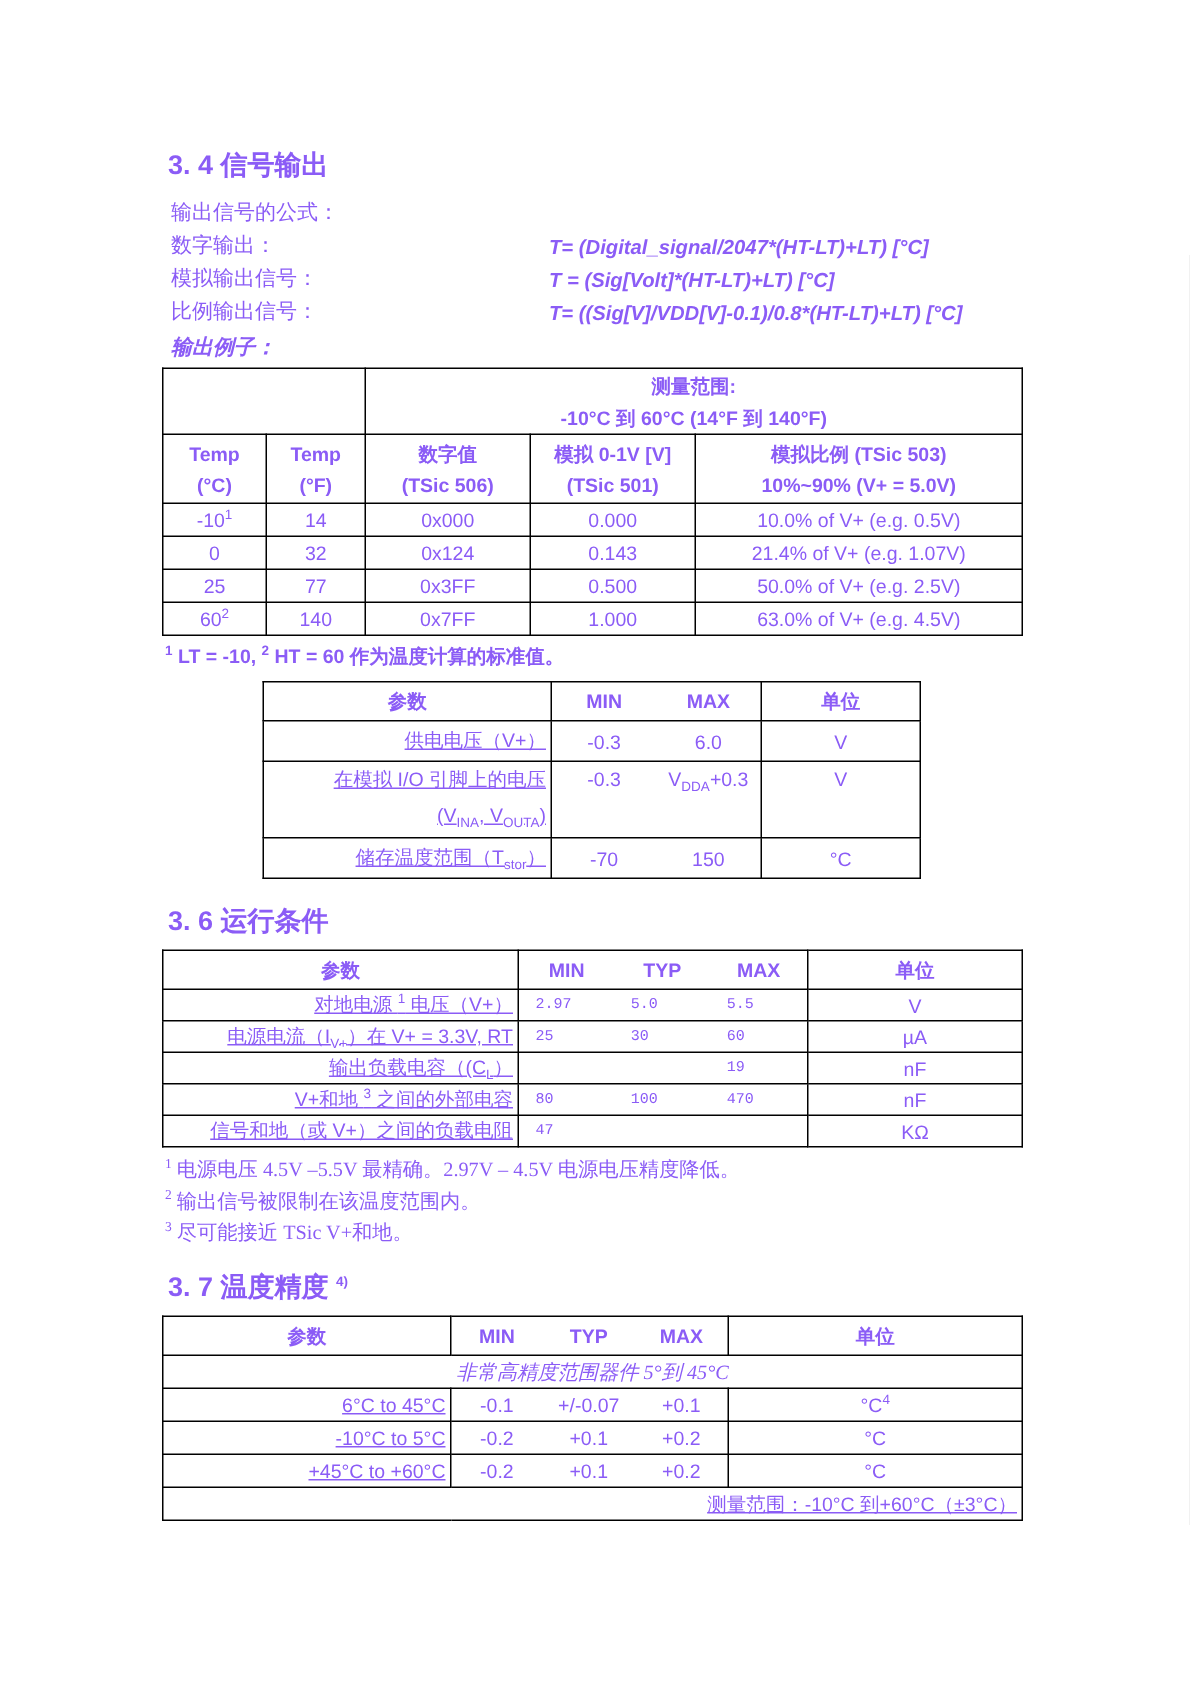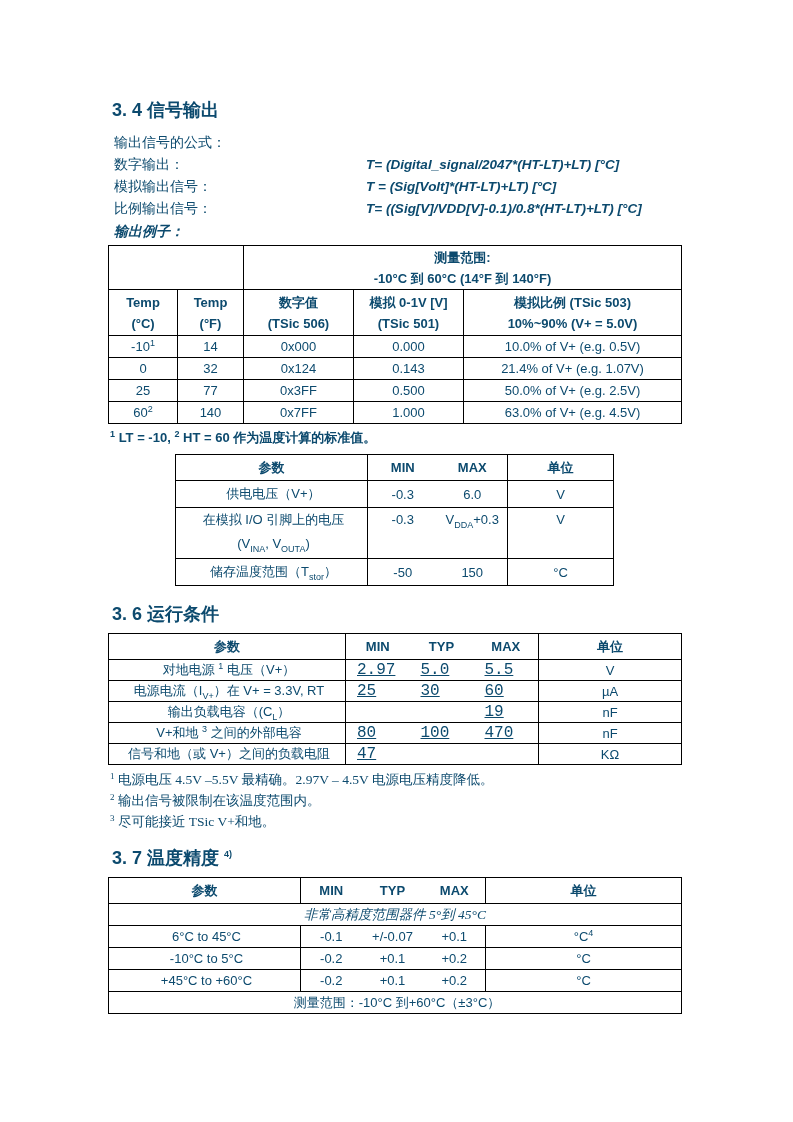--- a/index.html
+++ b/index.html
@@ -1,17 +1,17 @@
 <!DOCTYPE html>
 <html><head>
 <meta charset="utf-8">
 <style>
   html,body{margin:0;padding:0;background:#e8e8e8;}
   .page{width:793px;height:1122px;background:#ffffff;position:relative;overflow:hidden;
-        font-family:"Liberation Sans",sans-serif;color:#0c4a6e;}
+        font-family:"Liberation Sans",sans-serif;color:#8b5cf6;}
   .content{position:absolute;left:108px;top:98px;width:578px;}
 
   .sec-title{font-family:"Liberation Sans",sans-serif;font-weight:bold;font-size:18px;
              line-height:24px;margin:0;padding-left:4px;}
   .body-line{font-family:"Liberation Serif",serif;font-size:14px;line-height:22px;padding-left:6px;}
   .formula-row{display:flex;line-height:22px;}
   .formula-label{font-family:"Liberation Serif",serif;font-size:14px;width:252px;padding-left:6px;}
   .formula-text{font-family:"Liberation Sans",sans-serif;font-weight:bold;font-style:italic;font-size:13.5px;}
   .examples-label{font-family:"Liberation Sans",sans-serif;font-weight:bold;font-size:14px;
                   line-height:22px;padding-left:6px;font-style:italic;}
@@ -28,26 +28,26 @@
   
   .t-out{width:573px;margin-top:3px;}
   .t-out .span-hdr{height:44px;line-height:21px;}
   .t-out .col-hdr{height:46px;line-height:21px;}
   .t-out .data td{height:21px;}
 
   
   .t-amr{width:438px;margin-left:67px;margin-top:7px;}
   .t-amr td{height:26px;}
   .t-amr .dbl td{height:50px;vertical-align:top;line-height:24px;}
-  .param{text-align:center;padding-left:7px;}
+  .param{text-align:right;padding-left:7px;text-decoration:underline;}
 
   
   .t-op{width:573px;margin-top:7px;}
   .t-op td{height:20px;}
-  .mono{font-family:"Liberation Mono",monospace;font-size:16px;text-align:left;padding-left:11px;text-decoration:underline;}
+  .mono{font-family:"Liberation Mono",monospace;font-size:10px;text-align:left;padding-left:11px;}
 
   
   .fn-bold{font-family:"Liberation Sans",sans-serif;font-weight:bold;font-size:13px;
            line-height:19px;margin-top:4px;padding-left:2px;}
   .fn{font-family:"Liberation Serif",serif;font-size:13.5px;line-height:21px;padding-left:2px;}
   .fns{margin-top:4px;}
 
   
   .t-acc{width:573px;margin-top:7px;}
   .t-acc td{height:21px;}
@@ -173,21 +173,21 @@
         <td class="param">
           <div>在模拟 I/O 引脚上的电压</div>
           <div><span>(V</span><span class="sub">INA</span><span>, V</span><span class="sub">OUTA</span><span>)</span></div>
         </td>
         <td class="c nr">-0.3</td>
         <td class="c nl"><span>V</span><span class="sub">DDA</span><span>+0.3</span></td>
         <td class="c">V</td>
       </tr>
       <tr>
         <td class="param"><span>储存温度范围（T</span><span class="sub">stor</span><span>）</span></td>
-        <td class="c nr">-50</td>
+        <td class="c nr">-70</td>
         <td class="c nl"><span>150</span></td>
         <td class="c">°C</td>
       </tr>
     </tbody>
       </table>
 
     <h2 class="sec-title mt16">3. 6 运行条件</h2>
     <table class="t-op">
       <colgroup>
           <col style="width:237px">

